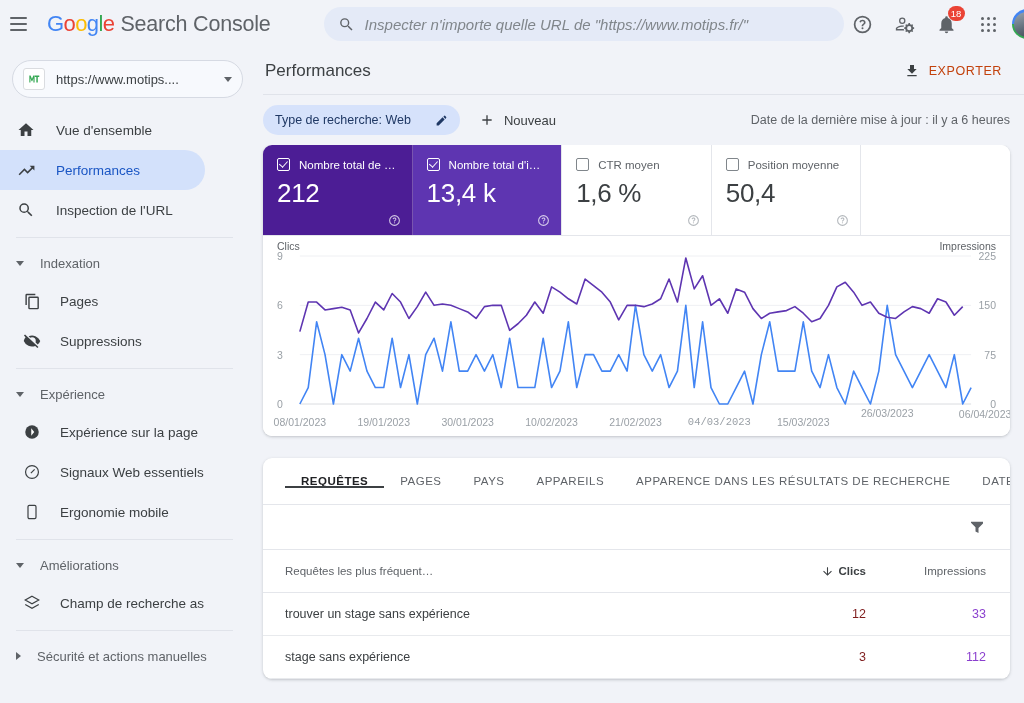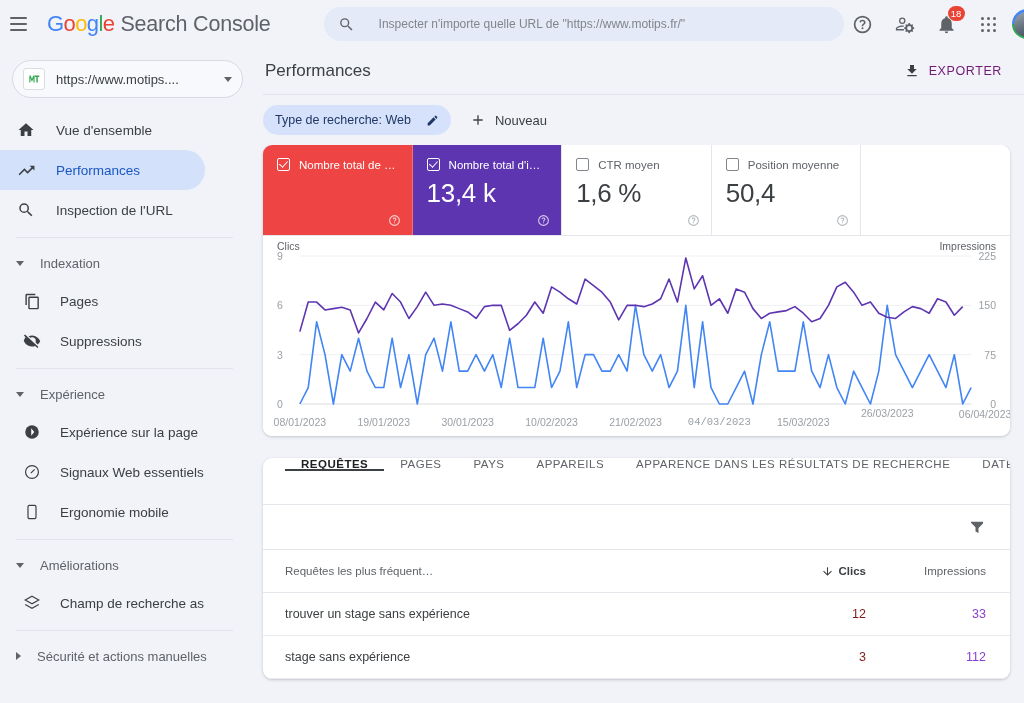--- a/index.html
+++ b/index.html
@@ -17,22 +17,22 @@
   .hamburger { width: 36px; height: 36px; display: flex; flex-direction: column; justify-content: center; align-items: center; gap: 4px; cursor: pointer; border-radius: 50%; }
   .hamburger span { display: block; width: 17px; height: 2px; background: #5F6368; border-radius: 1px; }
   .brand { display: flex; align-items: baseline; margin-left: 20px; font-size: 21.5px; letter-spacing: -0.2px; white-space: nowrap; }
   .g-logo { font-family: "Liberation Sans", sans-serif; font-size: 22px; letter-spacing: -0.6px; }
   .g-logo .b { color: #4285F4; } .g-logo .r { color: #EA4335; } .g-logo .y { color: #FBBC05; } .g-logo .g { color: #34A853; }
   .brand-rest { color: #5F6368; margin-left: 6px; font-size: 21.5px; }
 
   .searchwrap { flex: 0 0 auto; margin-left: 53px; width: 520px; height: 34px;
     background: #E4EAF7; border-radius: 18px; display: flex; align-items: center; padding: 0 14px; cursor: text; }
   .searchwrap svg { flex: 0 0 auto; }
-  .searchwrap input { border: 0; outline: 0; background: transparent; margin-left: 24px; font-size: 12px;
-    font-family: "Liberation Sans", sans-serif; color: #3C4043; width: 100%; }
+  .searchwrap input { border: 0; outline: 0; background: transparent; margin-left: 10px; font-size: 15px;
+    font-family: "Liberation Sans", sans-serif; color: #3C4043; width: 100%; font-style: italic; }
   .searchwrap input::placeholder { color: #80868B; }
 
   .topactions { margin-left: auto; display: flex; align-items: center; gap: 4px; }
   .iconbtn { width: 38px; height: 38px; border-radius: 50%; display: flex; align-items: center; justify-content: center; cursor: pointer; position: relative; background: none; border: 0; }
   .badge { position: absolute; top: 1px; right: 1px; background: #EA4335; color: #fff; font-size: 9.5px;
     min-width: 17px; height: 15px; border-radius: 8px; display: flex; align-items: center; justify-content: center; padding: 0 3px; font-weight: 500; }
   .grid-dots { display: grid; grid-template-columns: repeat(3, 3px); grid-template-rows: repeat(3, 3px); gap: 3px; }
   .grid-dots i { background: #5F6368; border-radius: 50%; display: block; width: 3px; height: 3px; }
   .avatar { width: 30px; height: 30px; border-radius: 50%; background: conic-gradient(#EA4335 0 25%, #FBBC05 25% 50%, #34A853 50% 75%, #4285F4 75% 100%);
     display: flex; align-items: center; justify-content: center; cursor: pointer; }
@@ -64,64 +64,64 @@
   .tri.down { border-left: 4.5px solid transparent; border-right: 4.5px solid transparent; border-top: 5px solid #5F6368; }
   .tri.right { border-top: 4.5px solid transparent; border-bottom: 4.5px solid transparent; border-left: 5px solid #5F6368; }
   .grouplabel { font-size: 13px; color: #5F6368; margin-left: 16px; white-space: nowrap; }
   .divider { height: 1px; background: #E0E3EA; margin: 7px 22px 7px 16px; }
 
   
   .main { flex: 1 1 auto; min-width: 0; display: flex; flex-direction: column; background: #F1F3F8; overflow: hidden; }
   .pagehdr { height: 46px; flex: 0 0 46px; display: flex; align-items: center; padding: 0 14px 0 0; }
   .pagetitle { font-size: 17px; color: #3C4043; font-weight: 400; }
   .exportbtn { margin-left: auto; display: flex; align-items: center; gap: 9px; cursor: pointer; padding: 6px 8px; border-radius: 4px; background: none; border: 0; }
-  .exportbtn span { font-size: 12.5px; letter-spacing: .6px; color: #701a75; font-weight: 500; text-align: center; }
+  .exportbtn span { font-size: 12.5px; letter-spacing: .6px; color: #c2410c; font-weight: 500; text-align: center; }
   .hairline { height: 1px; background: #E0E3EA; margin-left: 8px; }
 
   .filterbar { height: 50px; flex: 0 0 50px; display: flex; align-items: center; gap: 11px; padding-left: 8px; }
   .chip { height: 30px; background: #D6E2FB; border-radius: 16px; display: flex; align-items: center;
-    padding: 0 12px; gap: 15px; cursor: pointer; }
+    padding: 0 12px; gap: 24px; cursor: pointer; }
   .chip span { font-size: 12.5px; color: #1F3864; font-weight: 500; white-space: nowrap; }
   .newbtn { display: flex; align-items: center; gap: 9px; cursor: pointer; padding: 5px 8px; background: none; border: 0; border-radius: 4px; }
   .newbtn span { font-size: 13px; color: #3C4043; font-weight: 500; }
   .updated { margin-left: auto; margin-right: 14px; display: flex; align-items: center; gap: 7px; }
   .updated span { font-size: 12.5px; color: #5F6368; white-space: nowrap; }
 
   .scrollarea { flex: 1 1 auto; min-height: 0; overflow-y: auto; padding: 0 14px 14px 8px; }
   .scrollarea::-webkit-scrollbar { width: 0; }
 
   .card { background: #fff; border-radius: 9px; box-shadow: 0 1px 2px rgba(60,64,67,.16), 0 1px 3px 1px rgba(60,64,67,.07); overflow: hidden; }
 
   
   .metrics { display: flex; height: 91px; border-bottom: 1px solid #E4E6EB; }
   .metric { flex: 1 1 0; padding: 13px 14px 0 14px; position: relative; cursor: pointer; border-right: 1px solid #E4E6EB; min-width: 0; }
   .metric:nth-child(4) { border-right: 1px solid #E4E6EB; }
   .metric.spacer { flex: 1 1 0; border-right: 0; cursor: default; background: #fff; }
-  .metric.sel-blue { background: #ef4444; border-right-color: rgba(255,255,255,.25); }
+  .metric.sel-blue { background: #4c1d95; border-right-color: rgba(255,255,255,.25); }
   .metric.sel-purple { background: #5E35B1; border-right-color: #E4E6EB; }
   .mhead { display: flex; align-items: center; gap: 9px; }
   .cbox { width: 13px; height: 13px; flex: 0 0 13px; border: 1.6px solid #80868B; border-radius: 2px; position: relative; }
   .cbox.on { background: transparent; border-color: #fff; }
   .cbox.on::after { content: ""; position: absolute; left: 3.2px; top: .3px; width: 3.5px; height: 7px;
     border: solid #fff; border-width: 0 1.7px 1.7px 0; transform: rotate(42deg); }
   .mlabel { font-size: 11.5px; color: #5F6368; white-space: nowrap; overflow: hidden; text-overflow: ellipsis; }
   .sel-blue .mlabel, .sel-purple .mlabel { color: #fff; }
   .mvalue { font-size: 26px; color: #3C4043; margin-top: 7px; font-weight: 400; letter-spacing: -.3px; }
   .sel-blue .mvalue, .sel-purple .mvalue { color: #fff; }
   .mhelp { position: absolute; right: 11px; bottom: 8px; opacity: .75; cursor: pointer; }
 
   
   .chartbox { height: 200px; position: relative; padding: 12px 0 0 0; background: #fff; }
   .axlabel { position: absolute; font-size: 10.5px; color: #5F6368; }
   .ytick { position: absolute; font-size: 10.5px; color: #9AA0A6; transform: translateY(-50%); }
   .xtick { position: absolute; font-size: 10.5px; color: #9AA0A6; transform: translateX(-50%); white-space: nowrap; }
 
   
   .tablecard { margin-top: 22px; }
-  .tabs { height: 47px; display: flex; align-items: flex-start; padding-left: 22px; border-bottom: 1px solid #E4E6EB; }
+  .tabs { height: 47px; display: flex; align-items: center; padding-left: 22px; border-bottom: 1px solid #E4E6EB; }
   .tab { display: flex; align-items: center; padding: 0 16px; font-size: 11.5px; letter-spacing: .5px;
     color: #5F6368; cursor: pointer; position: relative; white-space: nowrap; }
   .tab.active { color: #202124; font-weight: 700; }
   .tab.active::after { content: ""; position: absolute; left: 0; right: 0; bottom: -1px; height: 2.5px; background: #3C4043; }
   .tabtools { height: 45px; display: flex; align-items: center; justify-content: flex-end; padding-right: 24px; border-bottom: 1px solid #E4E6EB; }
   .thead { height: 43px; display: flex; align-items: center; padding: 0 24px 0 22px; border-bottom: 1px solid #E4E6EB; }
   .th { font-size: 11.5px; color: #5F6368; }
   .th.q { flex: 1 1 auto; }
   .th.c { width: 120px; text-align: right; display: flex; align-items: center; justify-content: flex-end; gap: 5px; font-weight: 700; color: #3C4043; }
   .th.i { width: 120px; text-align: right; }
@@ -337,31 +337,36 @@
           <svg width="13" height="13" viewBox="0 0 24 24">
               <path fill="#1F3864" d="M3 17.2V21h3.8L17.8 10 14 6.2zm17.7-10.4a1 1 0 0 0 0-1.4l-2.1-2.1a1 1 0 0 0-1.4 0l-1.8 1.8L19.2 9z"></path>
             </svg>
         </div>
         <button class="newbtn">
           <svg width="16" height="16" viewBox="0 0 24 24">
               <path fill="#3C4043" d="M19 13h-6v6h-2v-6H5v-2h6V5h2v6h6z"></path>
             </svg>
           <span>Nouveau</span>
         </button>
+        <div class="updated">
+          <span>Date de la dernière mise à jour : il y a 6 heures</span>
+
+        </div>
       </div>
 
       <div class="scrollarea">
 
         <div class="card">
           <div class="metrics">
             <div class="metric sel-blue">
               <div class="mhead">
                   <span class="cbox on"></span>
                 <span class="mlabel">Nombre total de c…</span>
                 </div>
+              <div class="mvalue">212</div>
               <svg class="mhelp" width="13" height="13" viewBox="0 0 24 24">
                   <path fill="#fff" d="M12 2a10 10 0 1 0 0 20 10 10 0 0 0 0-20m0 18a8 8 0 1 1 0-16 8 8 0 0 1 0 16m.9-6.1c0-1 .6-1.4 1.2-1.9.7-.5 1.4-1.1 1.4-2.4 0-1.8-1.5-3-3.4-3s-3.2 1-3.6 2.6l1.7.6c.2-.9.8-1.5 1.8-1.5s1.6.5 1.6 1.3c0 .6-.4.9-1 1.4-.8.6-1.6 1.2-1.6 2.9zM12 17.3a1.15 1.15 0 1 0 0-2.3 1.15 1.15 0 0 0 0 2.3"></path>
                 </svg>
             </div>
             <div class="metric sel-purple">
               <div class="mhead">
                   <span class="cbox on"></span>
                 <span class="mlabel">Nombre total d'im…</span>
                 </div>
               <div class="mvalue">13,4 k</div>

